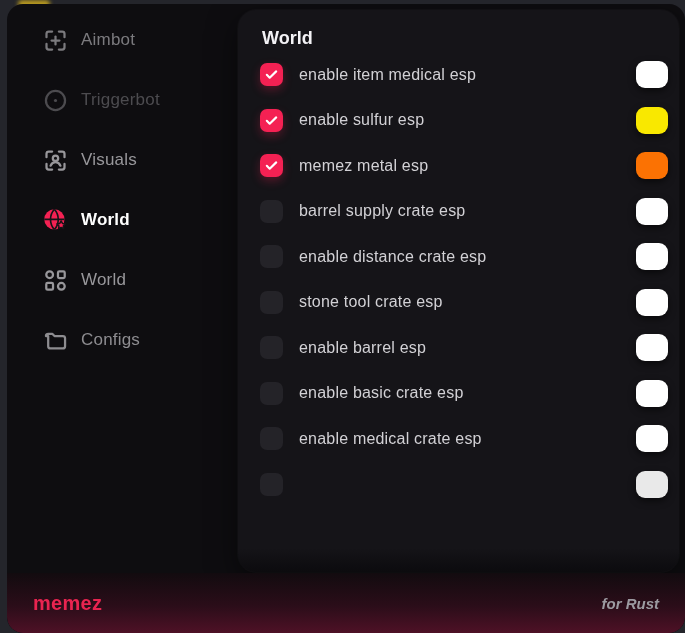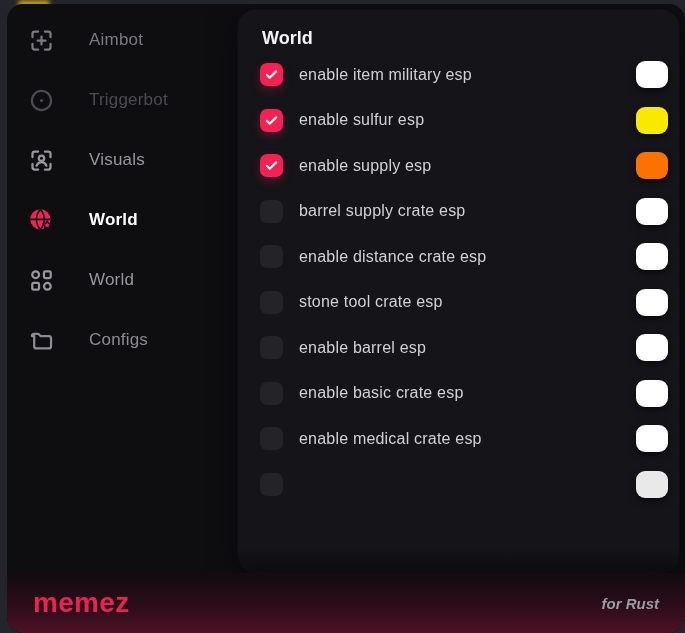--- a/index.html
+++ b/index.html
@@ -11,21 +11,21 @@
   }
   .game-glow{position:absolute;left:18px;top:0;width:32px;height:8px;border-radius:4px;
     background:#b99a20;filter:blur(2px);z-index:0;}
   .window{
     position:absolute;left:7px;top:4px;width:678px;height:629px;
     background:#0e0d10;border-radius:16px;z-index:1;overflow:hidden;
   }
   
   .sidebar{position:absolute;left:0;top:0;width:230px;padding-top:6px;}
   .sb-item{
-    display:flex;align-items:center;height:60px;padding-left:21px;gap:34px;
+    display:flex;align-items:center;height:60px;padding-left:35px;gap:12px;
     cursor:pointer;
   }
   .sb-item .icon{width:27px;height:27px;display:flex;align-items:center;justify-content:center;
     color:var(--icon-color,#98979b);flex:0 0 auto;}
   .sb-item .icon svg{width:27px;height:27px;display:block;}
   .sb-label{font-size:17px;letter-spacing:.2px;color:var(--label-color,#98979b);}
   .sb-item.active .sb-label{font-weight:600;}
   
   .card{
     position:absolute;left:231px;top:6px;width:441px;height:562px;
@@ -49,21 +49,21 @@
   .swatch{width:32px;height:27px;border-radius:9px;flex:0 0 auto;cursor:pointer;
     box-shadow:0 3px 7px rgba(0,0,0,.55);}
   
   .footer{
     position:absolute;left:0;bottom:0;width:100%;height:60px;
     background:linear-gradient(180deg,#120b0f 0%,#2b0d19 55%,#4e1126 100%);
     border-radius:0 0 16px 16px;
     display:flex;align-items:center;justify-content:space-between;
     padding:0 26px;box-sizing:border-box;
   }
-  .brand{font-size:28px;font-weight:700;color:#e92450;letter-spacing:.3px;}
+  .brand{font-size:20px;font-weight:700;color:#e92450;letter-spacing:.3px;}
   .tagline{font-size:15px;font-style:italic;font-weight:600;color:#9c9ba1;}
 </style>
 </head>
 <body>
 
 <div class="game-glow"></div>
 
 <div class="window">
   <nav class="sidebar">
       <div class="sb-item" style="--icon-color: #7b7a7e; --label-color: #7b7a7e;">
@@ -138,39 +138,39 @@
 
   <section class="card">
     <h1 class="panel-title">World</h1>
     <div class="rows">
         <div class="row">
     <span class="checkbox checked" style="--accent: #f42153;">
             <svg viewBox="0 0 24 24" fill="none" stroke="#ffffff" stroke-width="3.4" stroke-linecap="round" stroke-linejoin="round">
     <path d="M4.5 12.5l4.6 4.6L19.5 7"></path>
   </svg>
           </span>
-    <span class="row-label">enable item military esp</span>
+    <span class="row-label">enable item medical esp</span>
     <span class="swatch" style="background: rgb(255, 255, 255);"></span>
   </div>
         <div class="row">
     <span class="checkbox checked" style="--accent: #f42153;">
             <svg viewBox="0 0 24 24" fill="none" stroke="#ffffff" stroke-width="3.4" stroke-linecap="round" stroke-linejoin="round">
     <path d="M4.5 12.5l4.6 4.6L19.5 7"></path>
   </svg>
           </span>
     <span class="row-label">enable sulfur esp</span>
     <span class="swatch" style="background: rgb(249, 232, 0);"></span>
   </div>
         <div class="row">
     <span class="checkbox checked" style="--accent: #f42153;">
             <svg viewBox="0 0 24 24" fill="none" stroke="#ffffff" stroke-width="3.4" stroke-linecap="round" stroke-linejoin="round">
     <path d="M4.5 12.5l4.6 4.6L19.5 7"></path>
   </svg>
           </span>
-    <span class="row-label">enable supply esp</span>
+    <span class="row-label">memez metal esp</span>
     <span class="swatch" style="background: rgb(251, 114, 3);"></span>
   </div>
         <div class="row">
     <span class="checkbox" style="--accent: #f42153;"></span>
     <span class="row-label">barrel supply crate esp</span>
     <span class="swatch" style="background: rgb(255, 255, 255);"></span>
   </div>
         <div class="row">
     <span class="checkbox" style="--accent: #f42153;"></span>
     <span class="row-label">enable distance crate esp</span>

